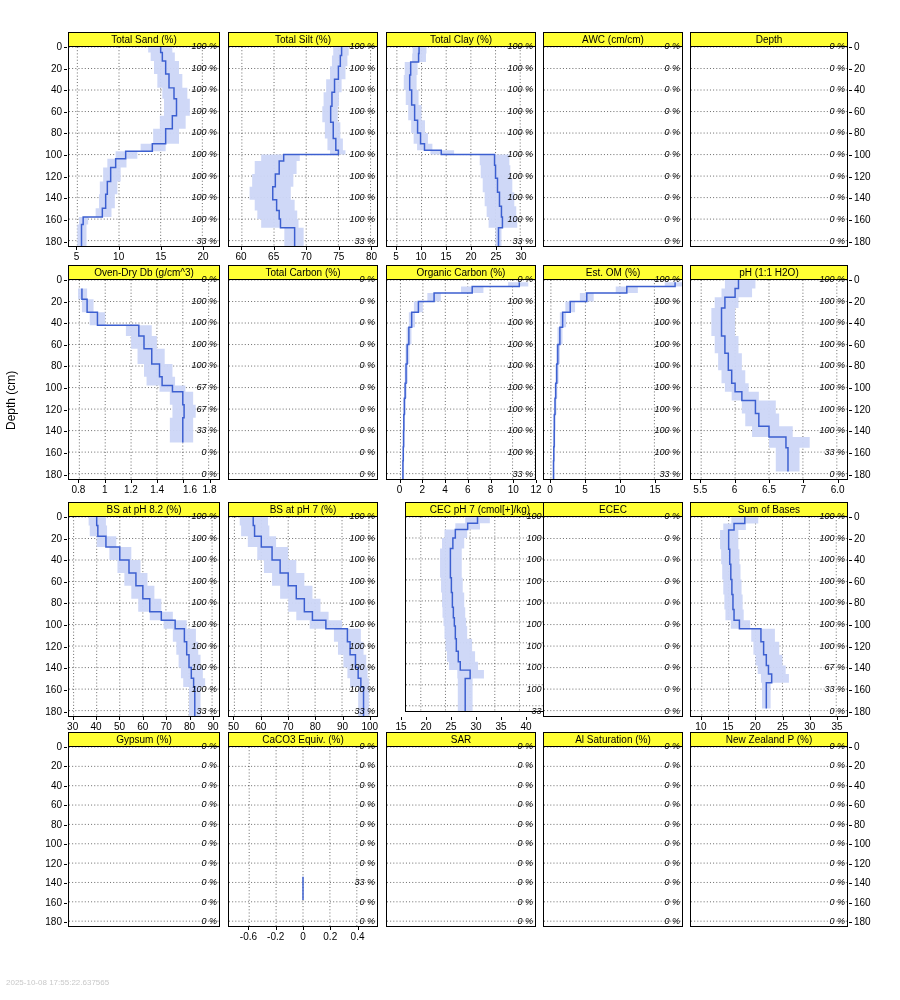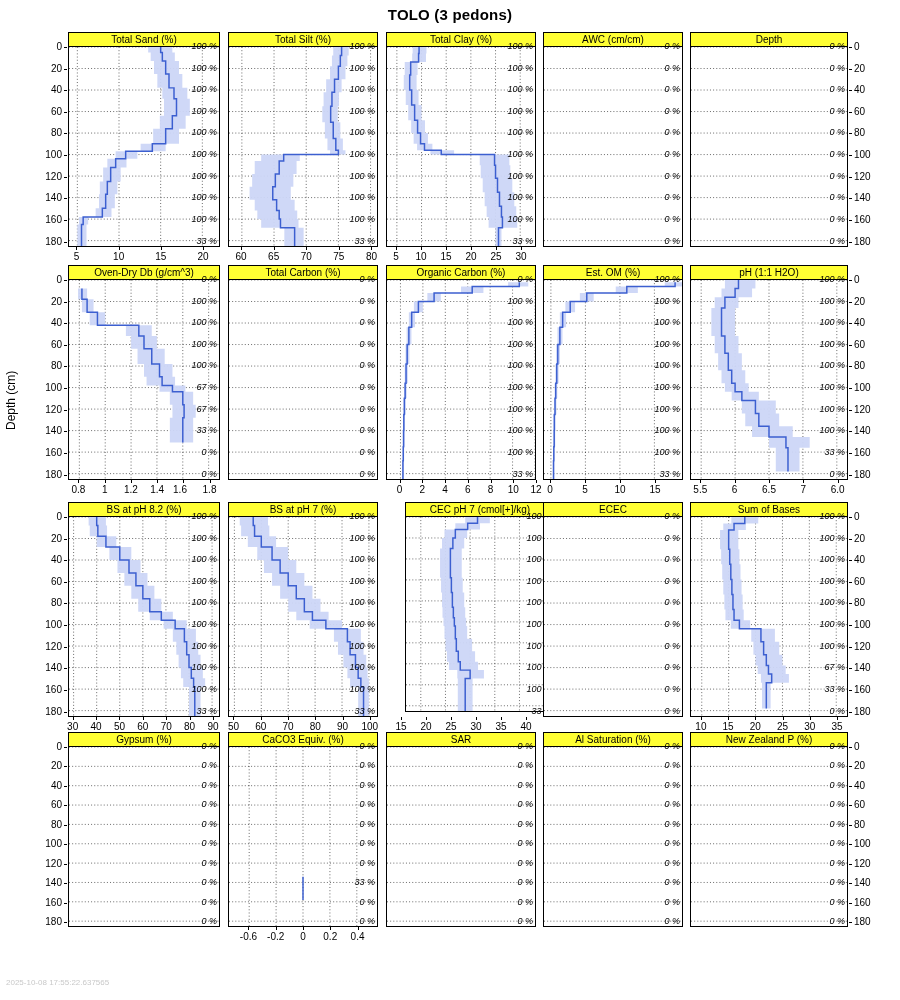--- a/index.html
+++ b/index.html
@@ -52,21 +52,20 @@
   .ytick.right{text-align:left;}
   .xtick{
     position:absolute;font-size:10px;text-align:center;white-space:nowrap;
   }
   .tickmark{position:absolute;background:#000;}
 </style>
 </head>
 <body>
 
 <div id="root">
-  <div class="title">TOLO (3 pedons)</div>
   <div class="ylabel">Depth (cm)</div>
   <div class="stamp">2025-10-08 17:55:22.637565</div>
 <div class="panel" style="left: 68px; top: 32px; width: 152px; height: 215px;">
       <div class="strip">Total Sand (%)</div>
       <div class="plotbox">
         <svg viewBox="0 0 152 200" preserveAspectRatio="none">
           <line x1="0" x2="152" y1="0" y2="0" stroke="#000" stroke-width="0.6" stroke-dasharray="1,2.2"></line>
           <line x1="0" x2="152" y1="21.62162162162162" y2="21.62162162162162" stroke="#000" stroke-width="0.6" stroke-dasharray="1,2.2"></line>
           <line x1="0" x2="152" y1="43.24324324324324" y2="43.24324324324324" stroke="#000" stroke-width="0.6" stroke-dasharray="1,2.2"></line>
           <line x1="0" x2="152" y1="64.86486486486487" y2="64.86486486486487" stroke="#000" stroke-width="0.6" stroke-dasharray="1,2.2"></line>
@@ -284,21 +283,21 @@
       <div class="pct" style="top: 203.595px;">0 %</div>
     </div>
     <div class="xtick" style="width: 40px; left: 58.4828px; top: 484px;">0.8</div>
     <div class="tickmark" style="left: 78.4828px; top: 480px; width: 1px; height: 3px;"></div>
     <div class="xtick" style="width: 40px; left: 84.6897px; top: 484px;">1</div>
     <div class="tickmark" style="left: 104.69px; top: 480px; width: 1px; height: 3px;"></div>
     <div class="xtick" style="width: 40px; left: 110.897px; top: 484px;">1.2</div>
     <div class="tickmark" style="left: 130.897px; top: 480px; width: 1px; height: 3px;"></div>
     <div class="xtick" style="width: 40px; left: 137.103px; top: 484px;">1.4</div>
     <div class="tickmark" style="left: 157.103px; top: 480px; width: 1px; height: 3px;"></div>
-    <div class="xtick" style="width: 40px; left: 160px; top: 484px;">1.6</div>
+    <div class="xtick" style="width: 40px; left: 170px; top: 484px;">1.6</div>
     <div class="tickmark" style="left: 183.31px; top: 480px; width: 1px; height: 3px;"></div>
     <div class="xtick" style="width: 40px; left: 189.517px; top: 484px;">1.8</div>
     <div class="tickmark" style="left: 209.517px; top: 480px; width: 1px; height: 3px;"></div>
     <div class="panel" style="left: 228px; top: 265px; width: 150px; height: 215px;">
       <div class="strip">Total Carbon (%)</div>
       <div class="plotbox">
         <svg viewBox="0 0 150 200" preserveAspectRatio="none">
           <line x1="0" x2="150" y1="0" y2="0" stroke="#000" stroke-width="0.6" stroke-dasharray="1,2.2"></line>
           <line x1="0" x2="150" y1="21.62162162162162" y2="21.62162162162162" stroke="#000" stroke-width="0.6" stroke-dasharray="1,2.2"></line>
           <line x1="0" x2="150" y1="43.24324324324324" y2="43.24324324324324" stroke="#000" stroke-width="0.6" stroke-dasharray="1,2.2"></line>

